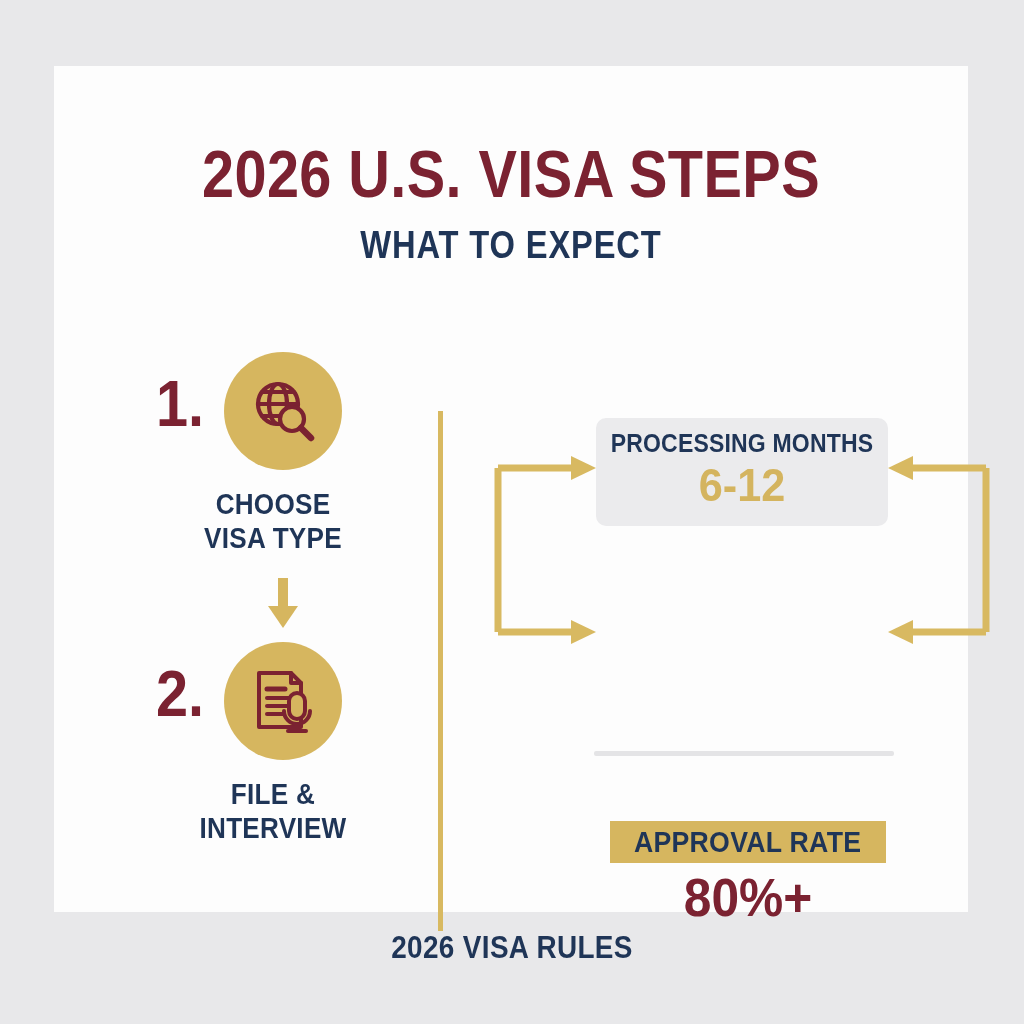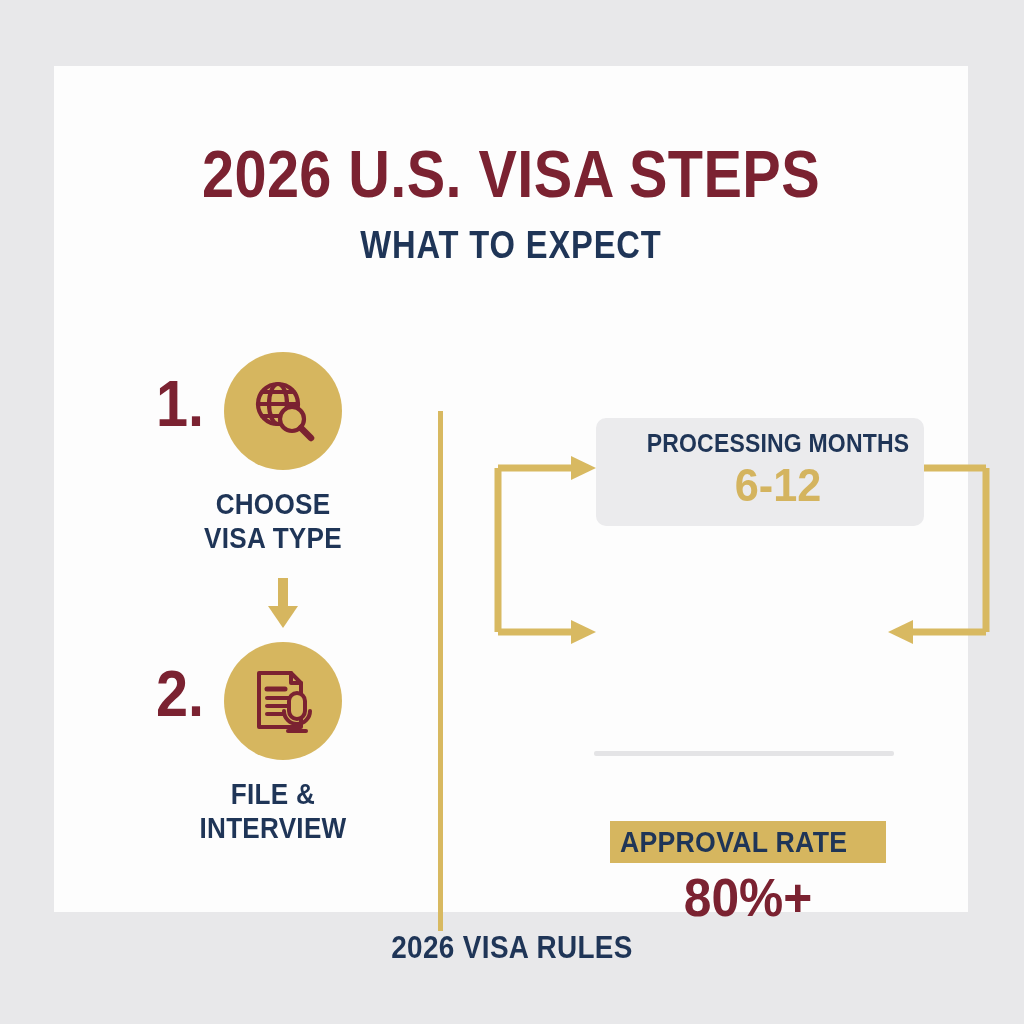--- a/index.html
+++ b/index.html
@@ -151,21 +151,21 @@
 
   .stat-card {
     position: absolute;
     left: 122px;
     width: 292px;
     background: #ebebed;
     border-radius: 10px;
     text-align: center;
     padding: 12px 0 14px;
   }
-  .stat-card.card-a { top: 12px; padding-left: 36px; }
+  .stat-card.card-a { top: 12px; }
   .stat-card.card-b { top: 172px; }
 
   .stat-label {
     color: #1f3557;
     font-size: 25px;
     font-weight: 700;
     letter-spacing: 0.2px;
     line-height: 1.1;
     transform: scaleX(0.92);
     display: block;
@@ -205,21 +205,21 @@
   
   .approval-bar {
     position: absolute;
     left: 136px;
     top: 415px;
     width: 276px;
     height: 42px;
     background: #d6b65f;
     display: flex;
     align-items: center;
-    justify-content: flex-start;
+    justify-content: center;
   }
   .approval-bar span {
     color: #1f3557;
     font-size: 29px;
     font-weight: 700;
     letter-spacing: 0.3px;
     transform: scaleX(0.92);
     white-space: nowrap;
   }
   .approval-value {

